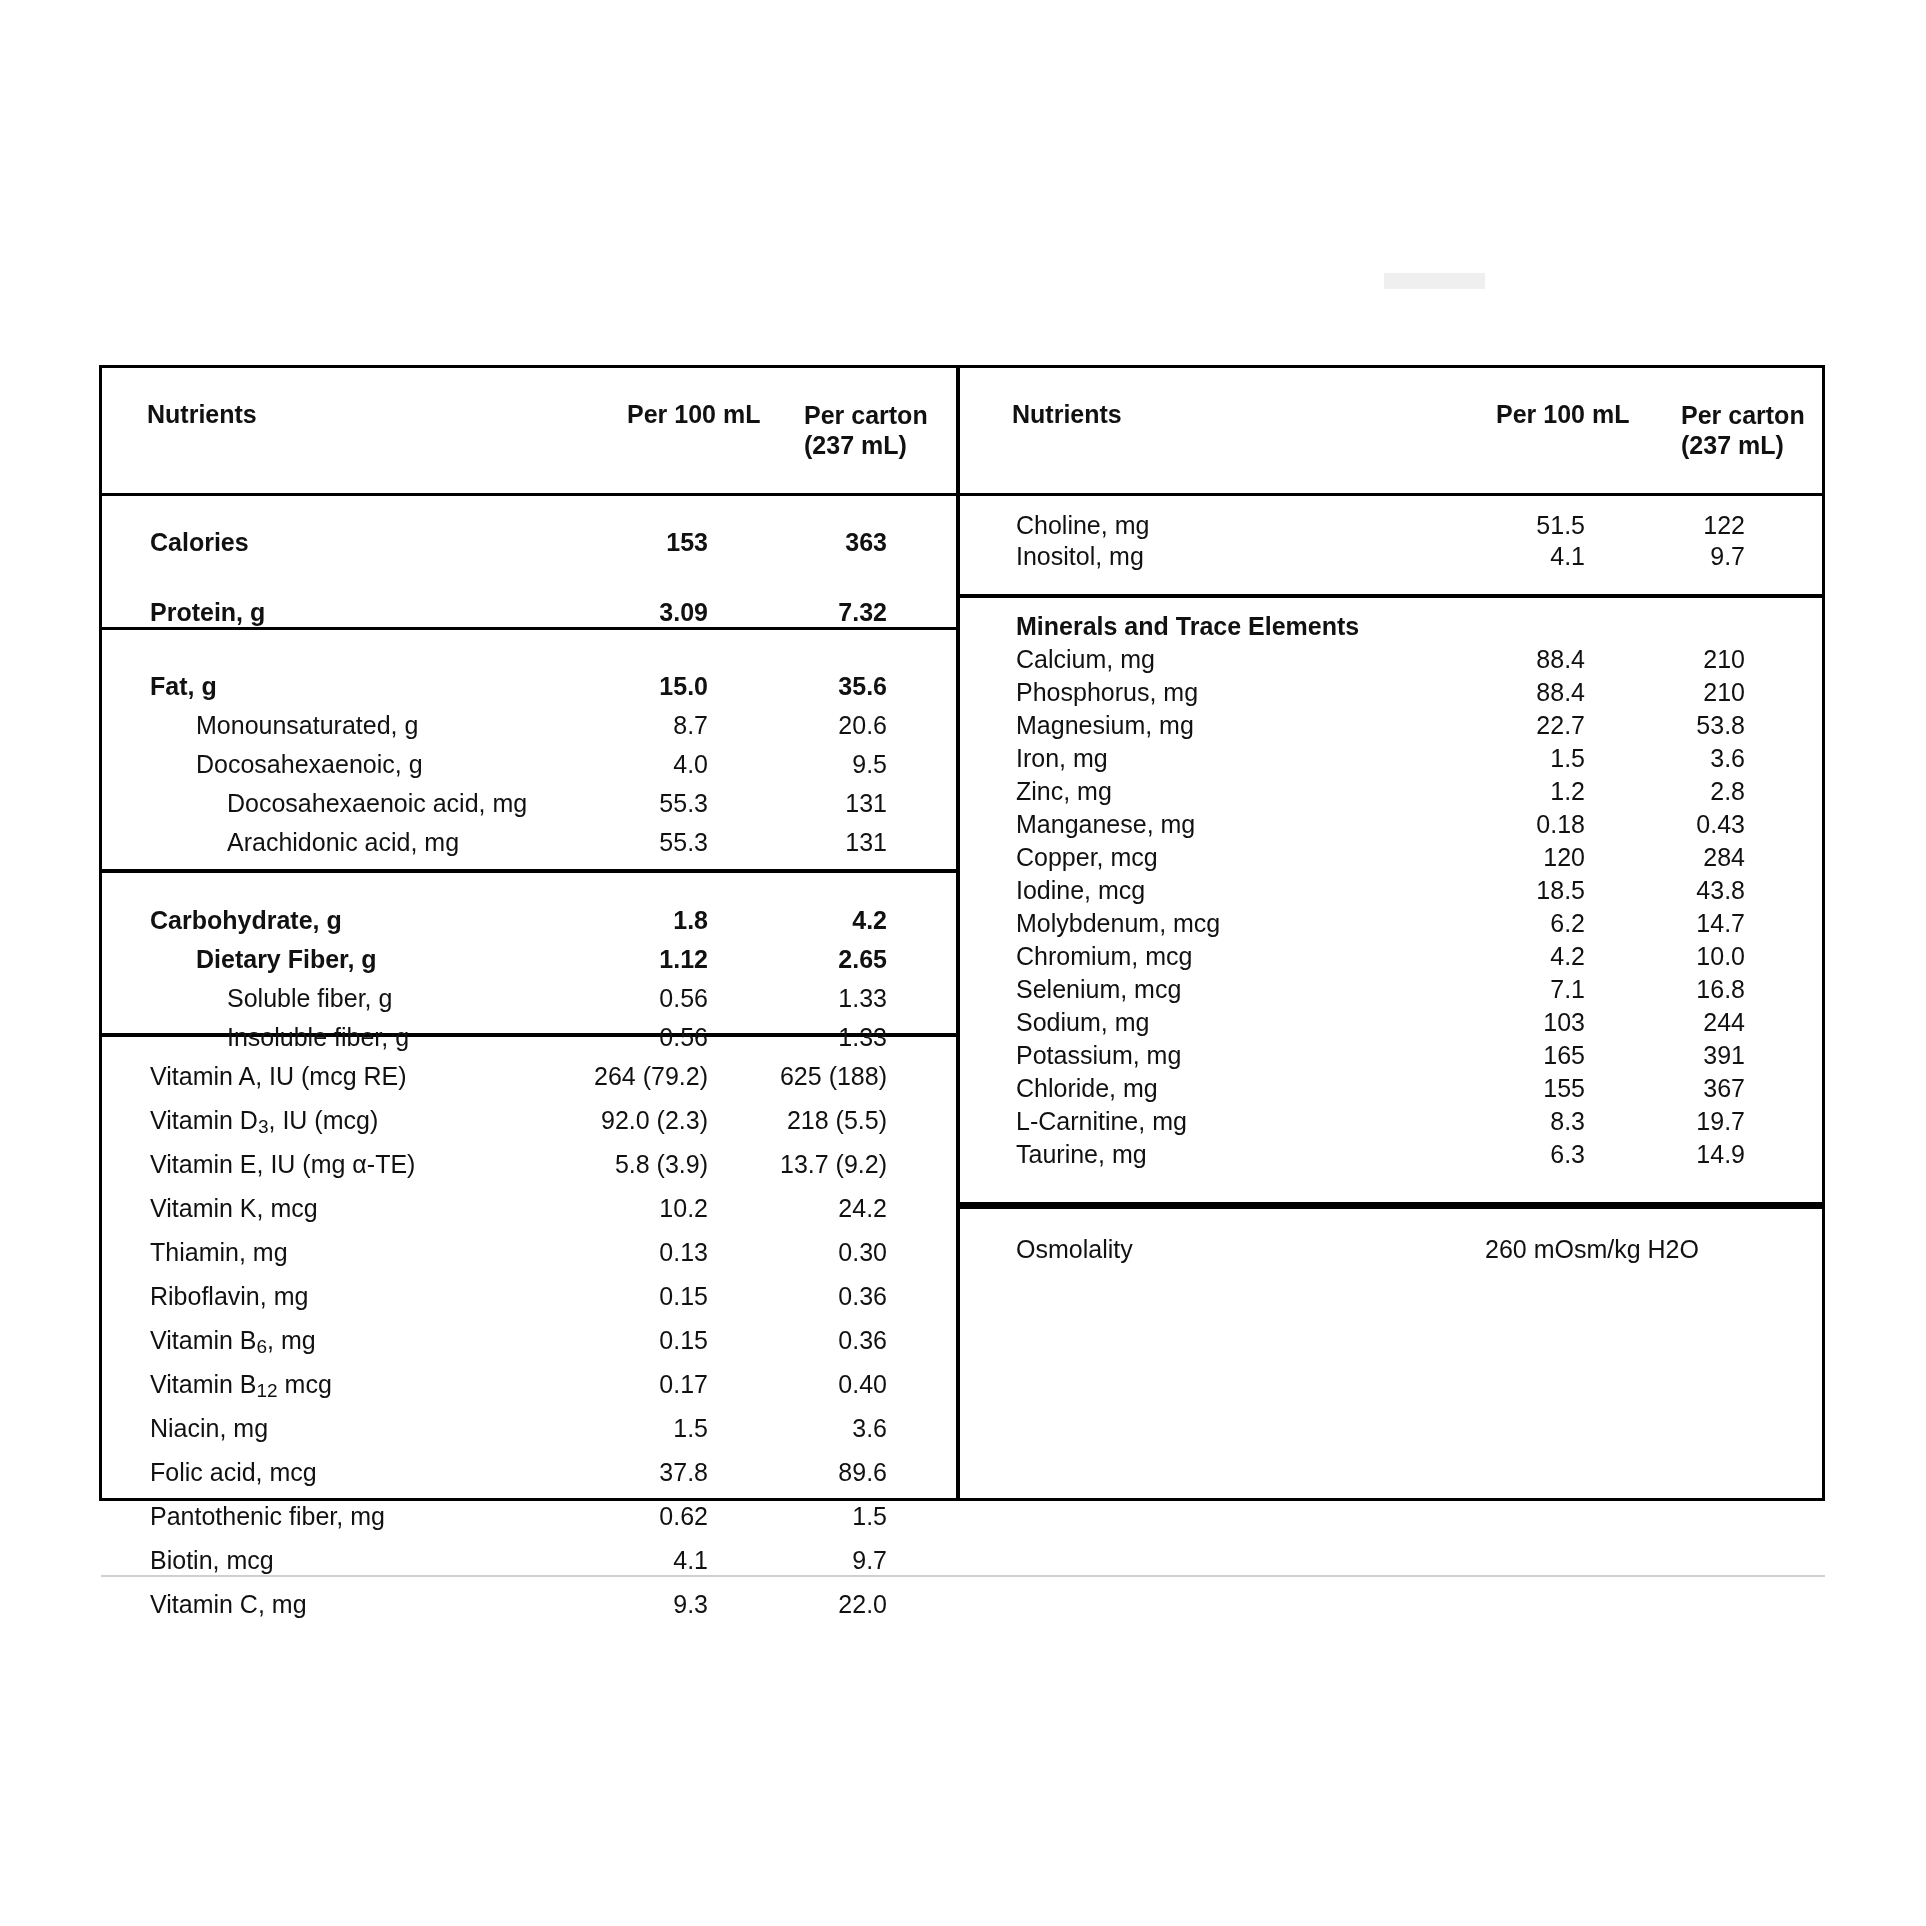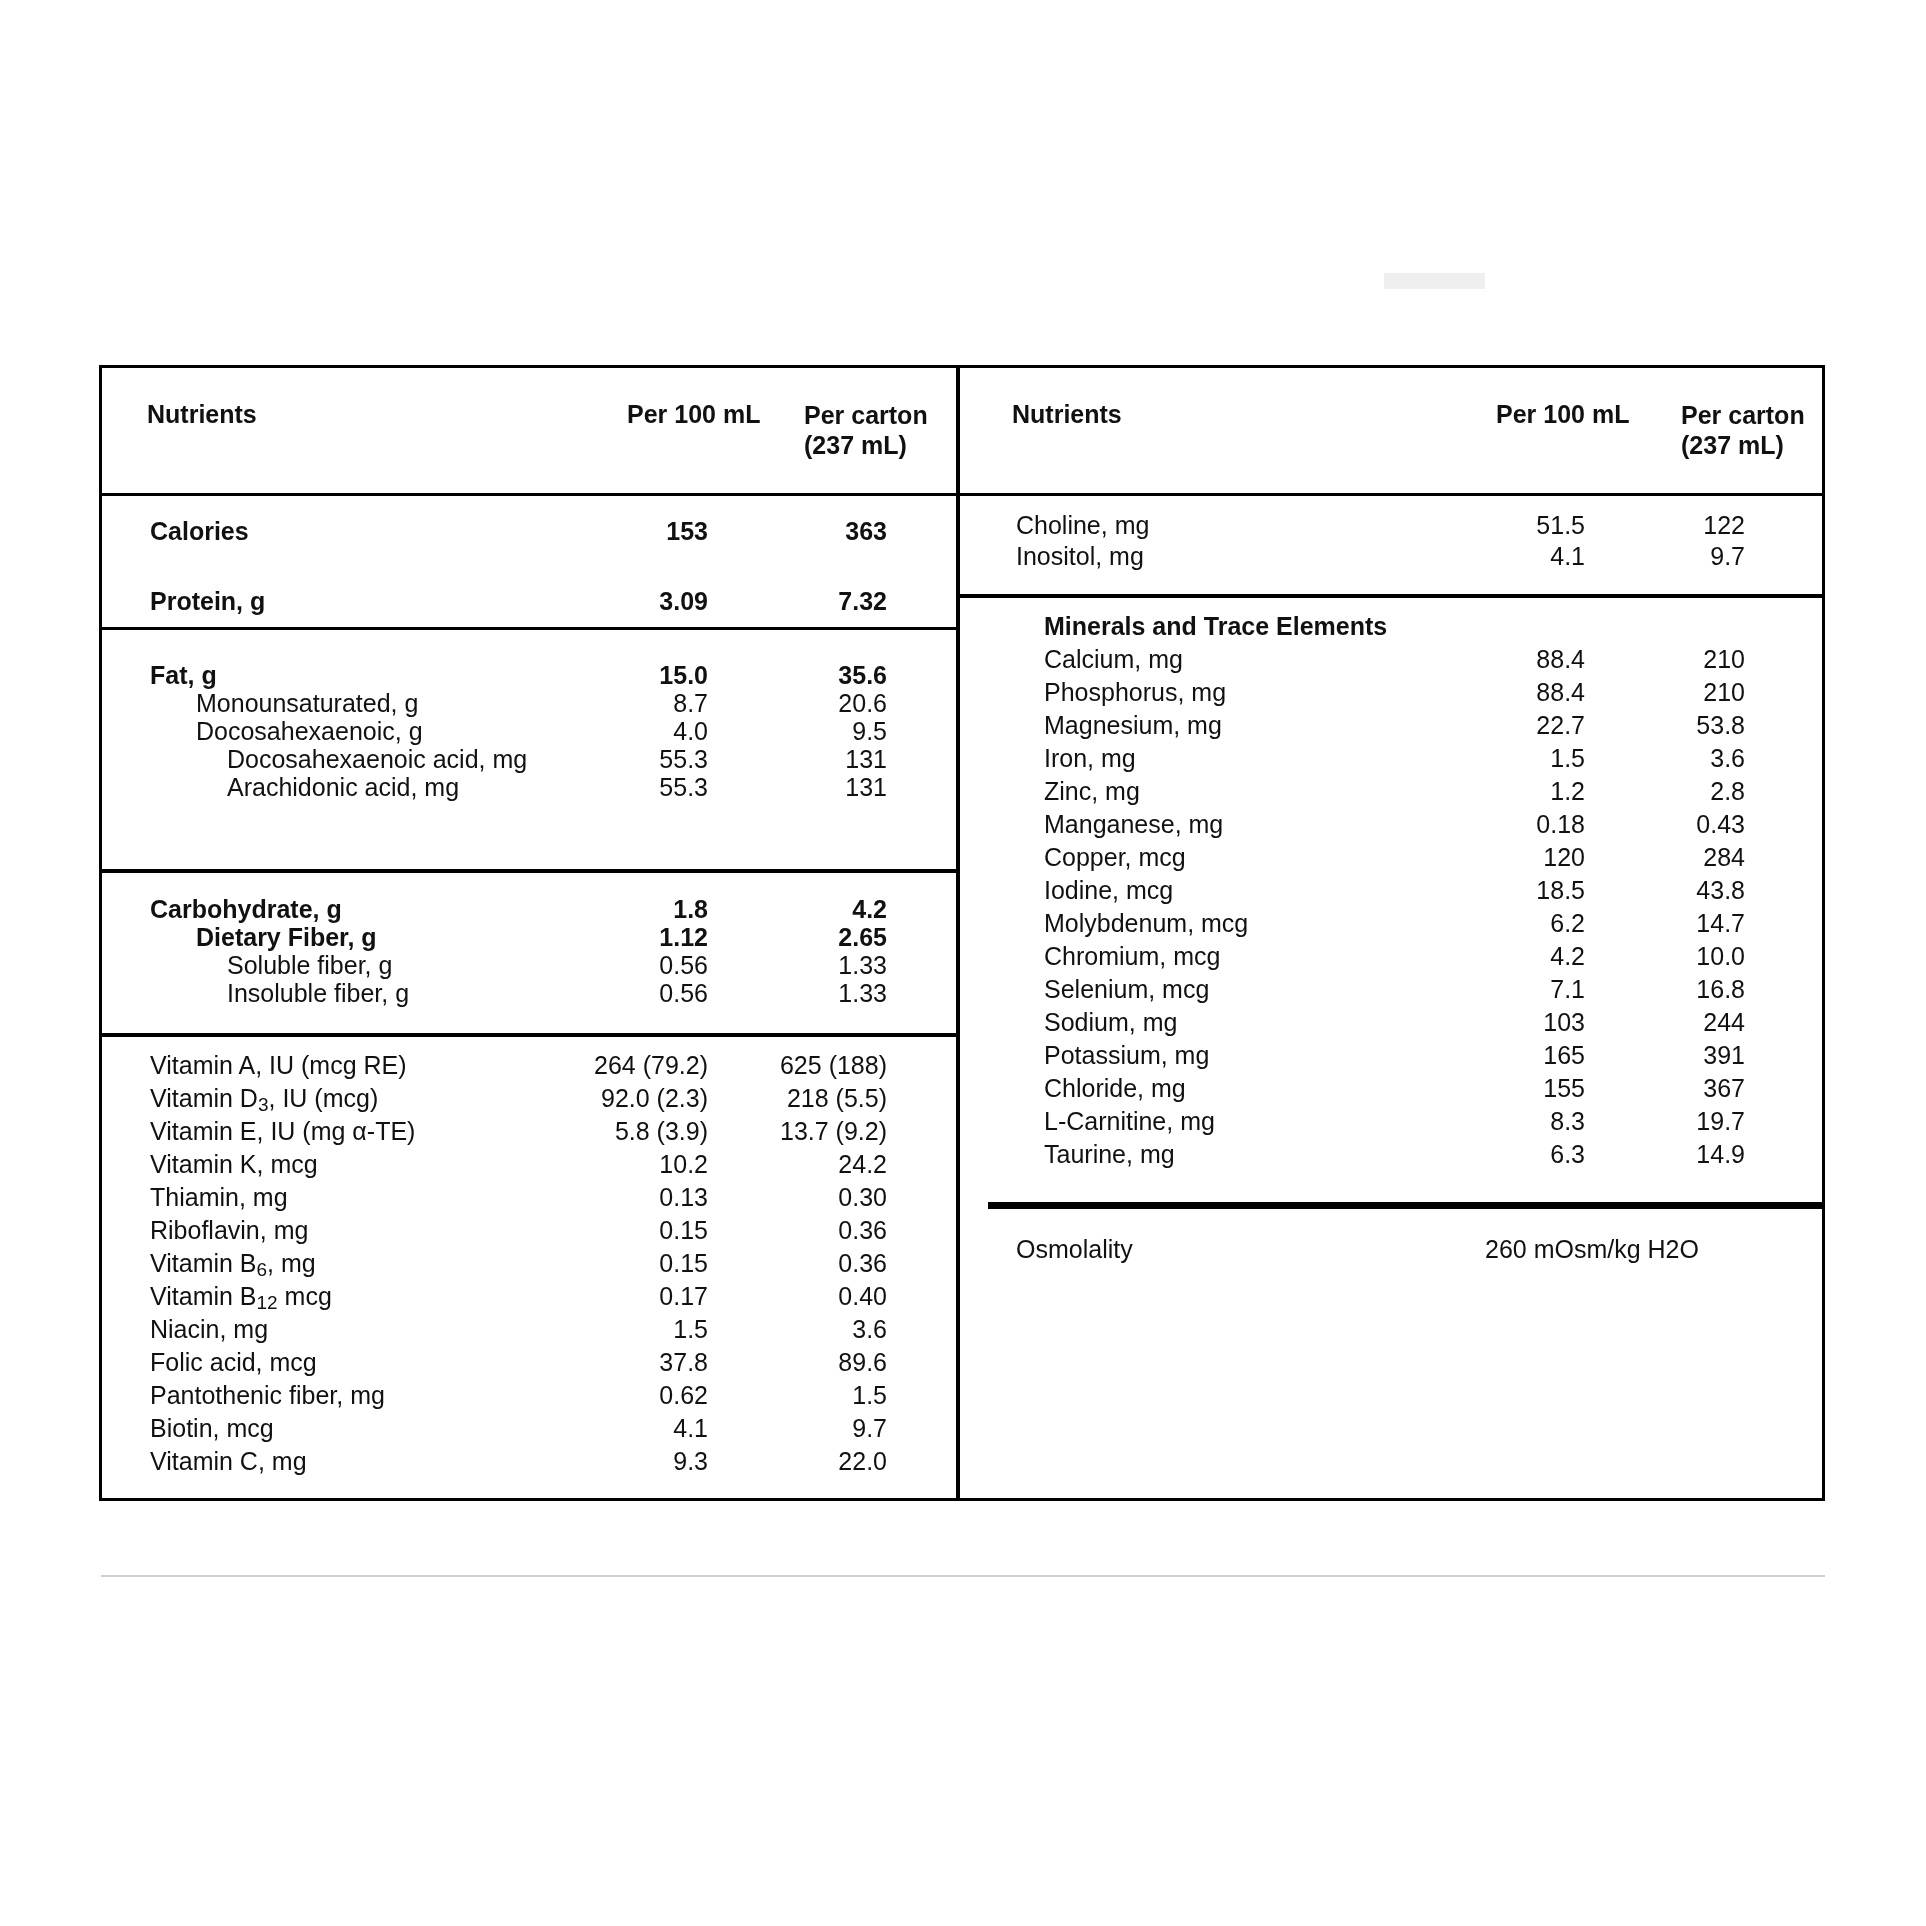--- a/index.html
+++ b/index.html
@@ -29,26 +29,26 @@
   .rp .h-carton{left:721px;}
   .h-carton b{display:block;font-weight:700;line-height:30px;}
 
   .sec{box-sizing:border-box;}
   .lp [data-section="energy"]{height:134px;border-bottom:3px solid #000;padding-top:20px;}
   .lp [data-section="energy"] .row{height:30px;}
   .lp [data-section="energy"] .row + .row{margin-top:40px;}
   .lp [data-section="fat"]{height:243px;border-bottom:4px solid #000;padding-top:31px;}
   .lp [data-section="carbohydrate"]{height:164px;border-bottom:4px solid #000;padding-top:22px;}
   .lp [data-section="vitamins"]{padding-top:12px;}
-  .lp .row{height:28px;}
+  .lp .row{height:28px;margin-top:11px;}
   .lp [data-section="vitamins"] .row{height:33px;}
 
   .rp [data-section="choline"]{height:102px;border-bottom:4px solid #000;padding-top:14px;}
   .rp [data-section="choline"] .row{height:31px;}
-  .rp [data-section="minerals"]{height:611px;border-bottom:7px solid #000;padding-top:12px;margin-left:28px;}
+  .rp [data-section="minerals"]{height:611px;border-bottom:7px solid #000;padding-top:12px;}
   .rp [data-section="minerals"] .row{height:33px;}
   .rp [data-section="osmolality"]{padding-top:24px;}
   .rp [data-section="osmolality"] .row{height:33px;}
 
   .row{display:grid;align-items:center;font-size:25px;white-space:nowrap;}
   .lp .row{grid-template-columns:1fr 129px 179px;padding-left:48px;padding-right:69px;}
   .rp .row{grid-template-columns:1fr 139px 160px;padding-left:56px;padding-right:77px;}
   .row .v{text-align:right;}
   .row.b{font-weight:700;}
   .row.ind1 .lbl{padding-left:46px;}

